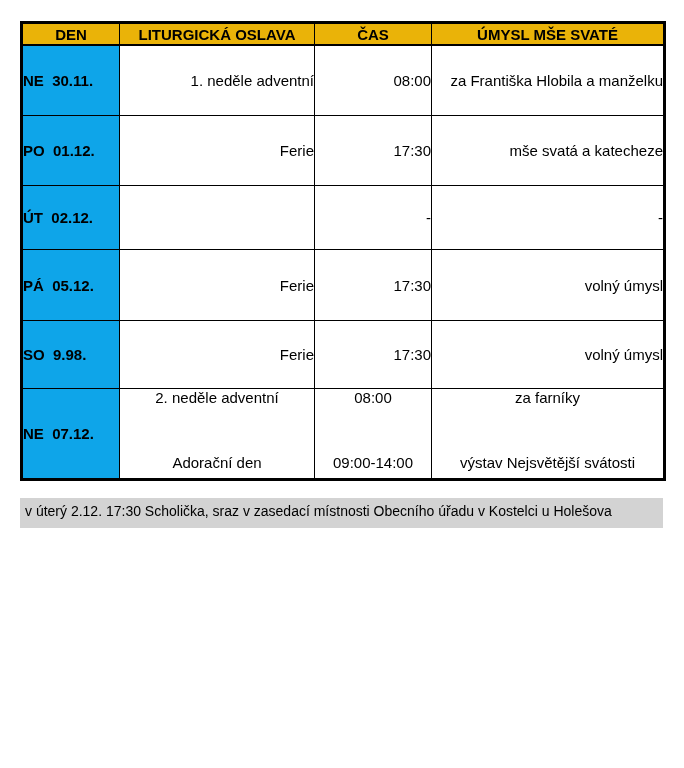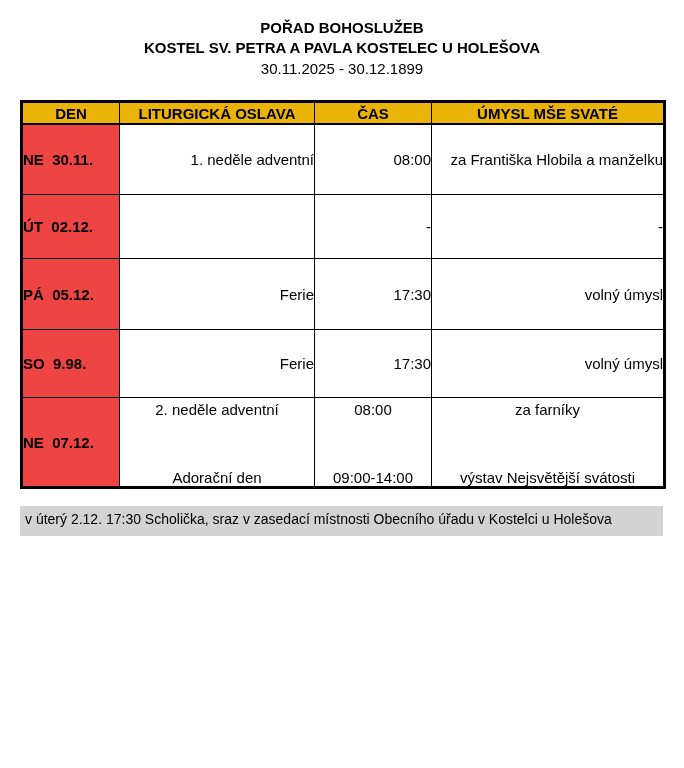--- a/index.html
+++ b/index.html
@@ -48,21 +48,21 @@
   }
   table.schedule thead th {
     background: #eab308;
     font-weight: bold;
     height: 20px;
     text-align: center;
     border-bottom: 2px solid #000;
     vertical-align: middle;
   }
   td.den {
-    background: #ef4444;
+    background: #0ea5e9;
     font-weight: bold;
     text-align: left;
     vertical-align: middle;
     padding-left: 6px;
     white-space: pre;
     margin-left: 36px;
   }
   td.center {
     text-align: right;
     vertical-align: middle;
@@ -80,21 +80,21 @@
   .stack .line1 {
     flex: 1 1 auto;
     display: flex;
     align-items: center;
     justify-content: center;
     text-align: center;
   }
   .stack .line2 {
     flex: 0 0 auto;
     text-align: center;
-    padding-bottom: 0;
+    padding-bottom: 7px;
   }
   .note {
     width: 643px;
     box-sizing: border-box;
     margin: 17px 0 0 20px;
     background: #d3d3d3;
     font-size: 14px;
     line-height: 21px;
     padding: 3px 5px 6px 5px;
     text-align: left;
@@ -107,25 +107,20 @@
   tr.r4 td { height: 68px; }
   tr.r5 td { height: 70px; }
   tr.r6 td { height: 67px; }
   tr.r7 td { height: 88px; }
 </style>
 </head>
 <body>
 
 <div class="page">
 
-  <div class="title-block">
-    <div class="title-line">POŘAD BOHOSLUŽEB</div>
-    <div class="title-line">KOSTEL SV. PETRA A PAVLA KOSTELEC U HOLEŠOVA</div>
-    <div class="date-line">30.11.2025 - 30.12.1899</div>
-  </div>
 
   <table class="schedule">
     <colgroup>
       <col style="width:98px">
       <col style="width:195px">
       <col style="width:117px">
       <col style="width:233px">
     </colgroup>
     <thead>
       <tr>
@@ -134,20 +129,26 @@
         <th>ČAS</th>
         <th>ÚMYSL MŠE SVATÉ</th>
       </tr>
     </thead>
     <tbody>
       <tr class="r0">
         <td class="den">NE  30.11.</td>
         <td class="center">1. neděle adventní</td>
         <td class="center">08:00</td>
         <td class="center">za Františka Hlobila a manželku</td>
+      </tr>
+      <tr class="r1">
+        <td class="den">PO  01.12.</td>
+        <td class="center">Ferie</td>
+        <td class="center">17:30</td>
+        <td class="center">mše svatá a katecheze</td>
       </tr>
       <tr class="r2">
         <td class="den">ÚT  02.12.</td>
         <td class="center"></td>
         <td class="center">-</td>
         <td class="center">-</td>
       </tr>
       <tr class="r5">
         <td class="den">PÁ  05.12.</td>
         <td class="center">Ferie</td>

